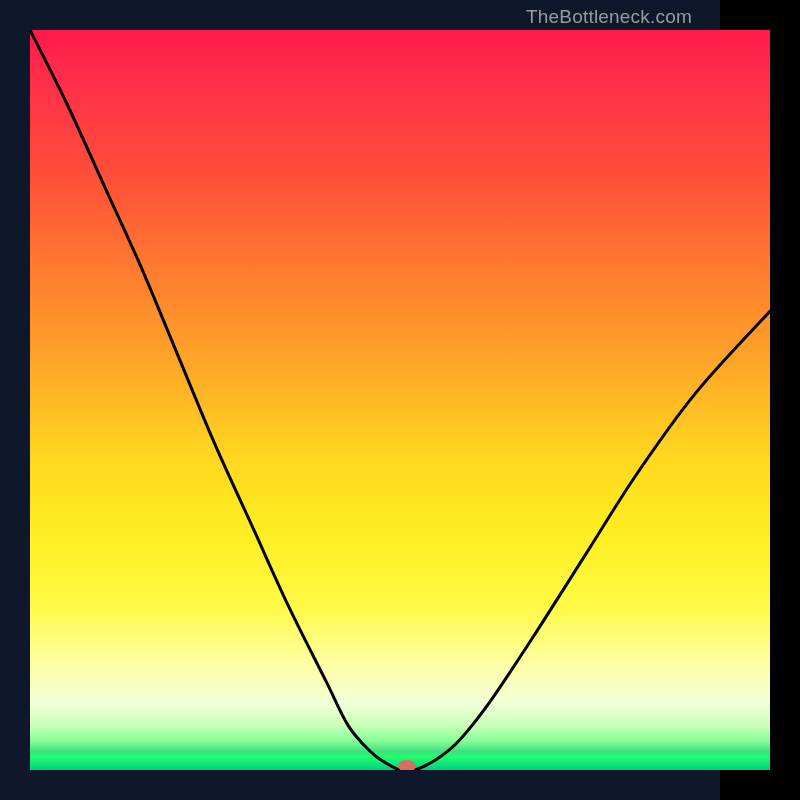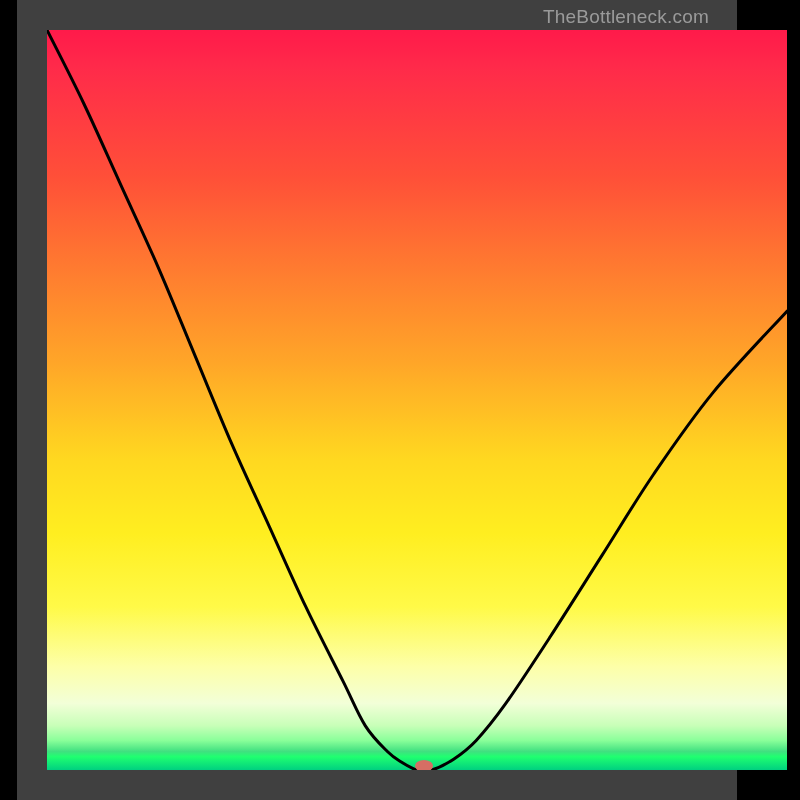--- a/index.html
+++ b/index.html
@@ -8,22 +8,21 @@
     background: #000;
     width: 800px;
     height: 800px;
     overflow: hidden;
     font-family: Arial, Helvetica, sans-serif;
   }
   .container {
     position: relative;
     width: 720px;
     height: 800px;
-    background: #404040;
-    margin-left: 17px;
+    background: #0f172a;
   }
   .plot-area {
     position: absolute;
     left: 30px;
     top: 30px;
     width: 740px;
     height: 740px;
     overflow: hidden;
   }
   .gradient-bg {

